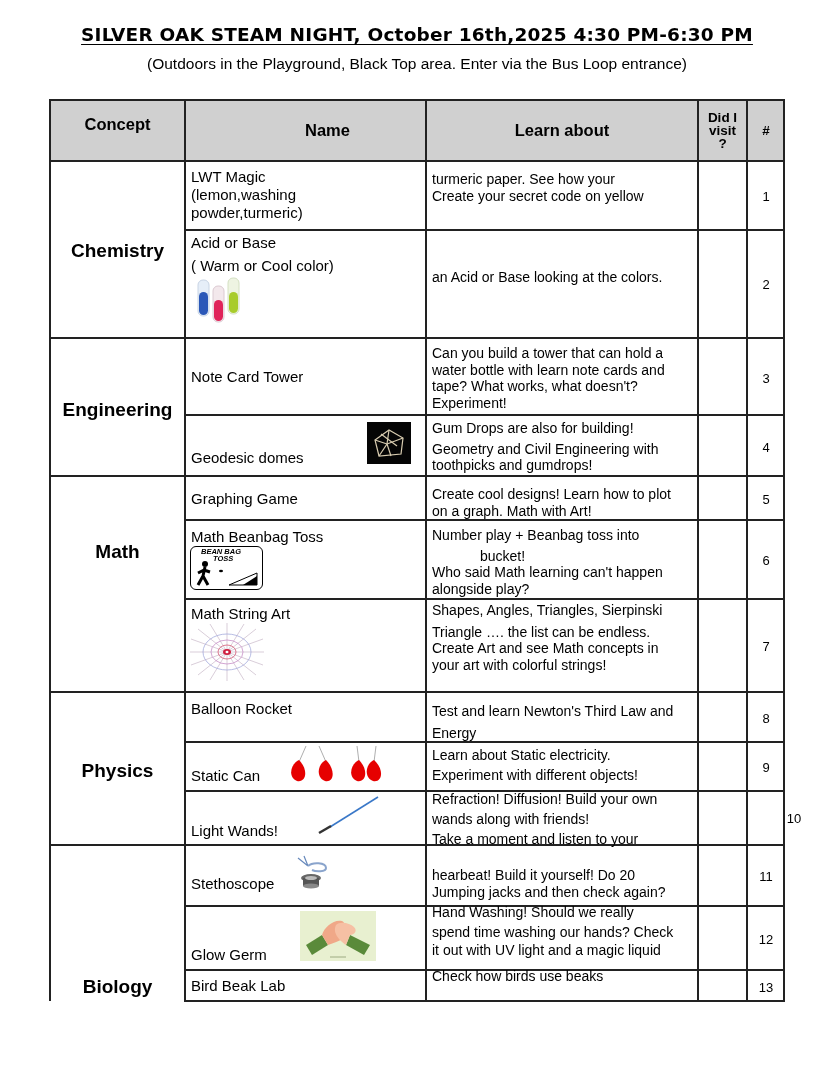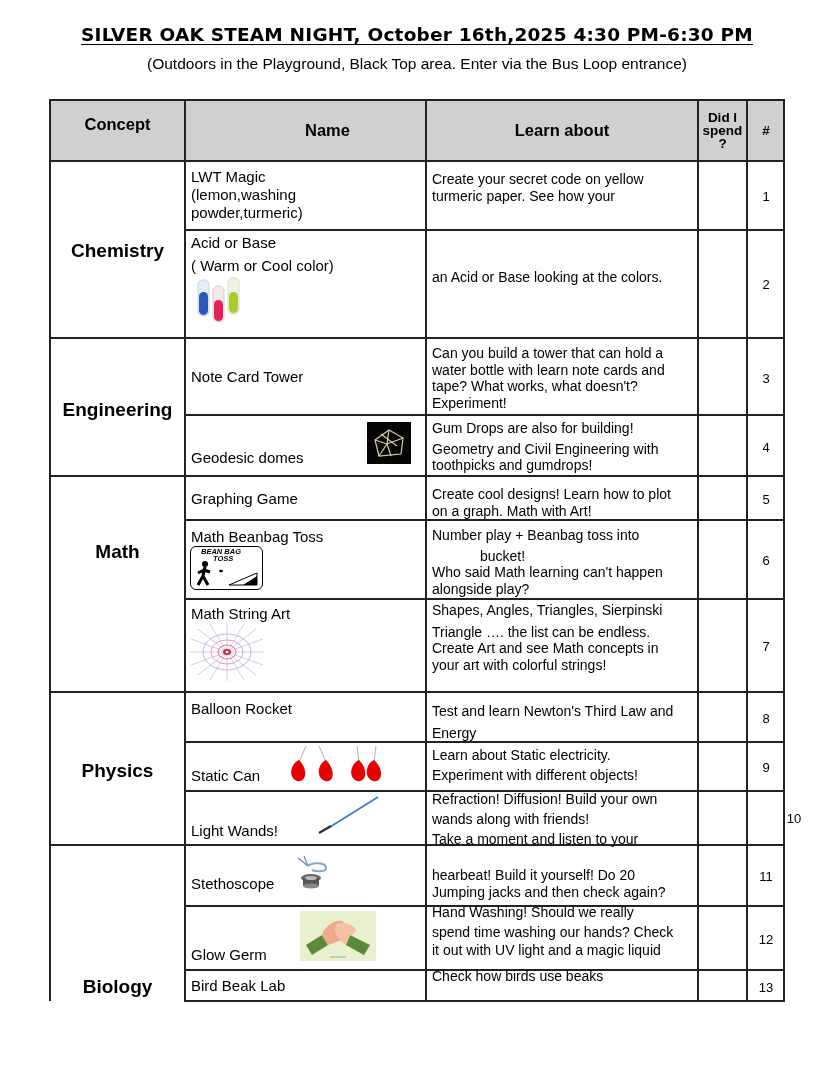--- a/index.html
+++ b/index.html
@@ -50,39 +50,39 @@
 <div class="vline" style="left:425px; top:99px; height:903px;"></div>
 <div class="vline" style="left:697px; top:99px; height:903px;"></div>
 <div class="vline" style="left:746px; top:99px; height:903px;"></div>
 <div class="vline" style="left:783px; top:99px; height:903px;"></div>
 
 <div class="hdr" style="left:51px; top:101px; width:133px; height:47px;">Concept</div>
 <div class="hdr" style="left:186px; top:101px; width:239px; height:59px;padding-left:22px;">Name</div>
 <div class="hdr" style="left:427px; top:101px; width:270px; height:59px;">Learn about</div>
 <div class="hdr hdr-small" style="left:699px; top:103px; width:47px; height:55px; flex-direction:column;">
   <div>Did I</div>
-  <div>spend</div>
+  <div>visit</div>
   <div>?</div>
 </div>
 <div class="hdr hdr-small" style="left:748px; top:101px; width:36px; height:59px;">#</div>
 
 <div class="concept" style="top:240px;">Chemistry</div>
 <div class="concept" style="top:399px;">Engineering</div>
 <div class="concept" style="top:541px;">Math</div>
 <div class="concept" style="top:760px;">Physics</div>
 <div class="concept" style="top:976px;">Biology</div>
 
 <div class="name" style="top:168px;">
   <div>LWT Magic</div>
   <div>(lemon,washing</div>
   <div>powder,turmeric)</div>
 </div>
 <div class="learn" style="top:171px;">
+  <div>turmeric paper. See how your</div>
   <div>Create your secret code on yellow</div>
-  <div>turmeric paper. See how your</div>
 </div>
 <div class="abs" style="left:699px; top:162px; width:47px; height:67px;"></div>
 <div class="num" style="top:189px;">1</div>
 
 <div class="name" style="top:234px;">
   <div>Acid or Base</div>
   <div style="margin-top:5px;">( Warm or Cool color)</div>
 </div>
 <svg class="icon" style="left:194px; top:276px;" width="52" height="50" viewBox="0 0 52 50">
   <rect x="4" y="4" width="11" height="36" rx="5" fill="#e6eef8" stroke="#c8d4e4"></rect>

